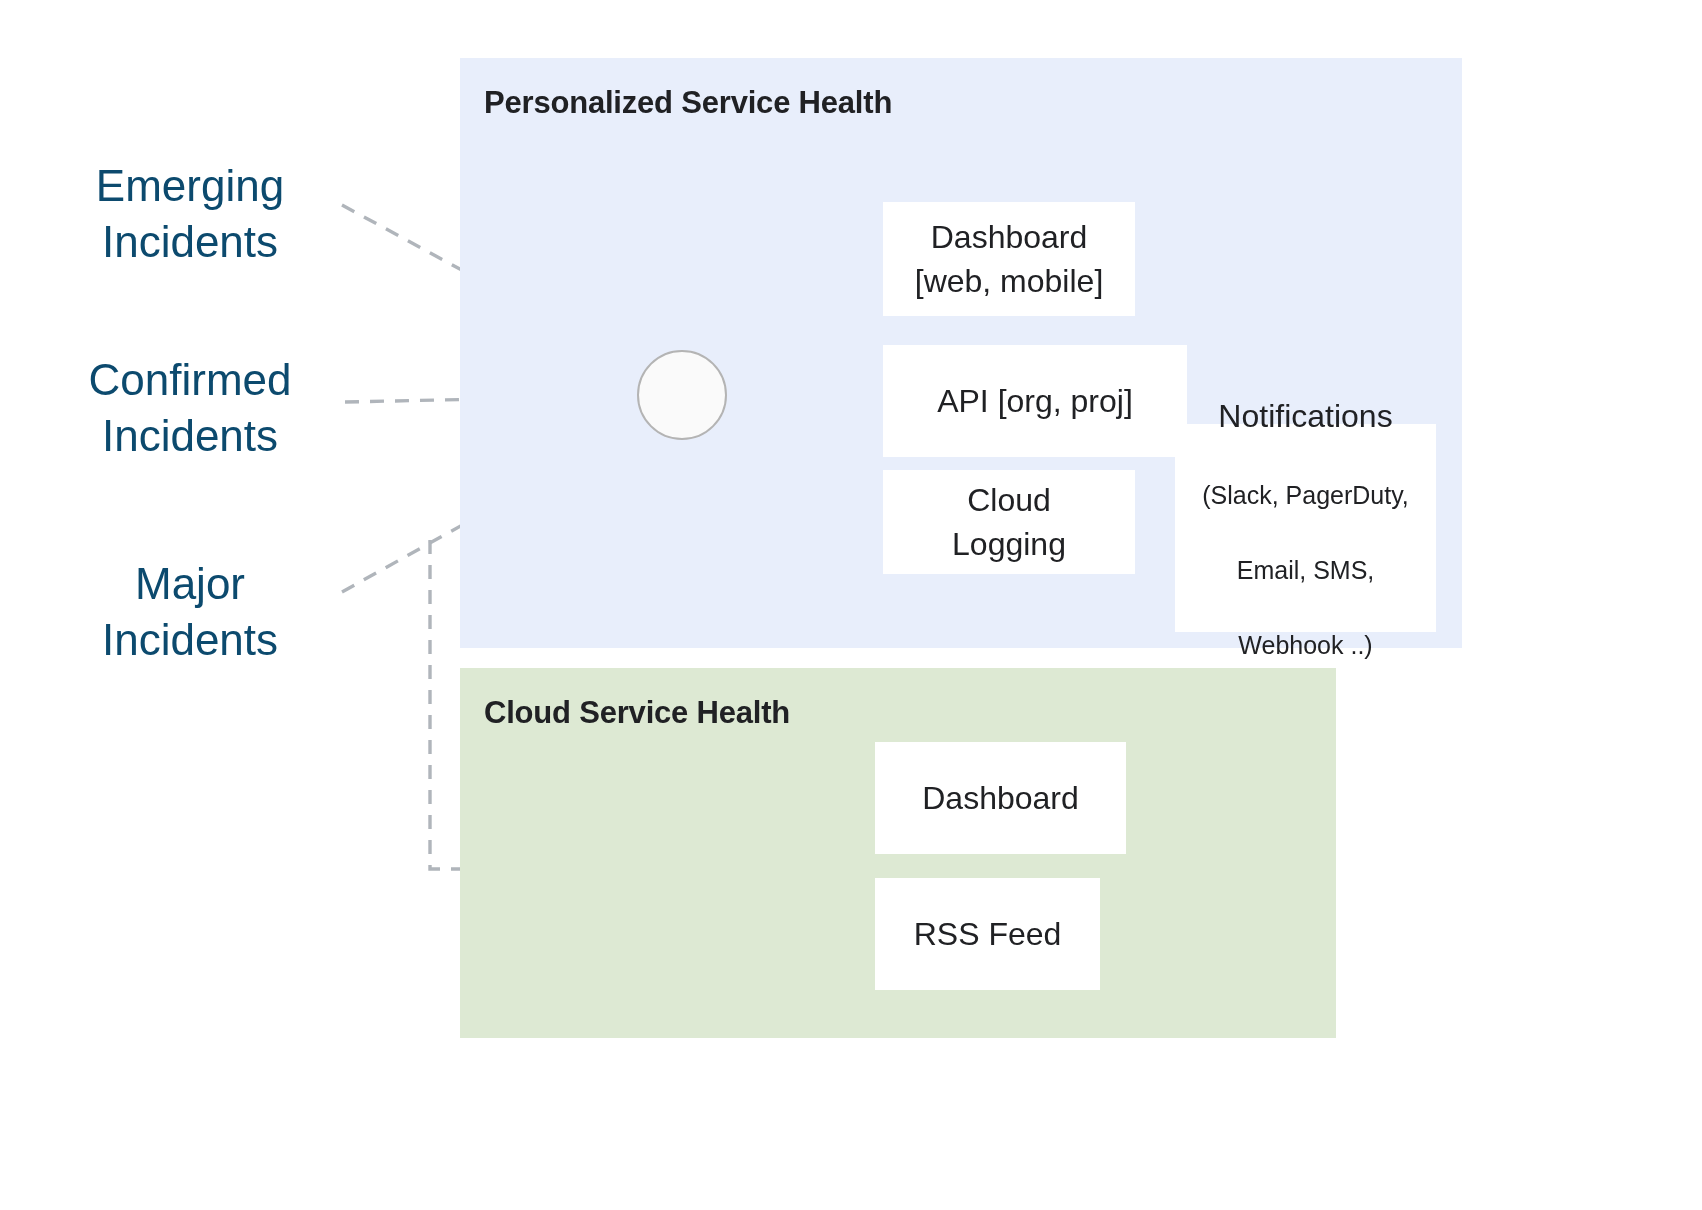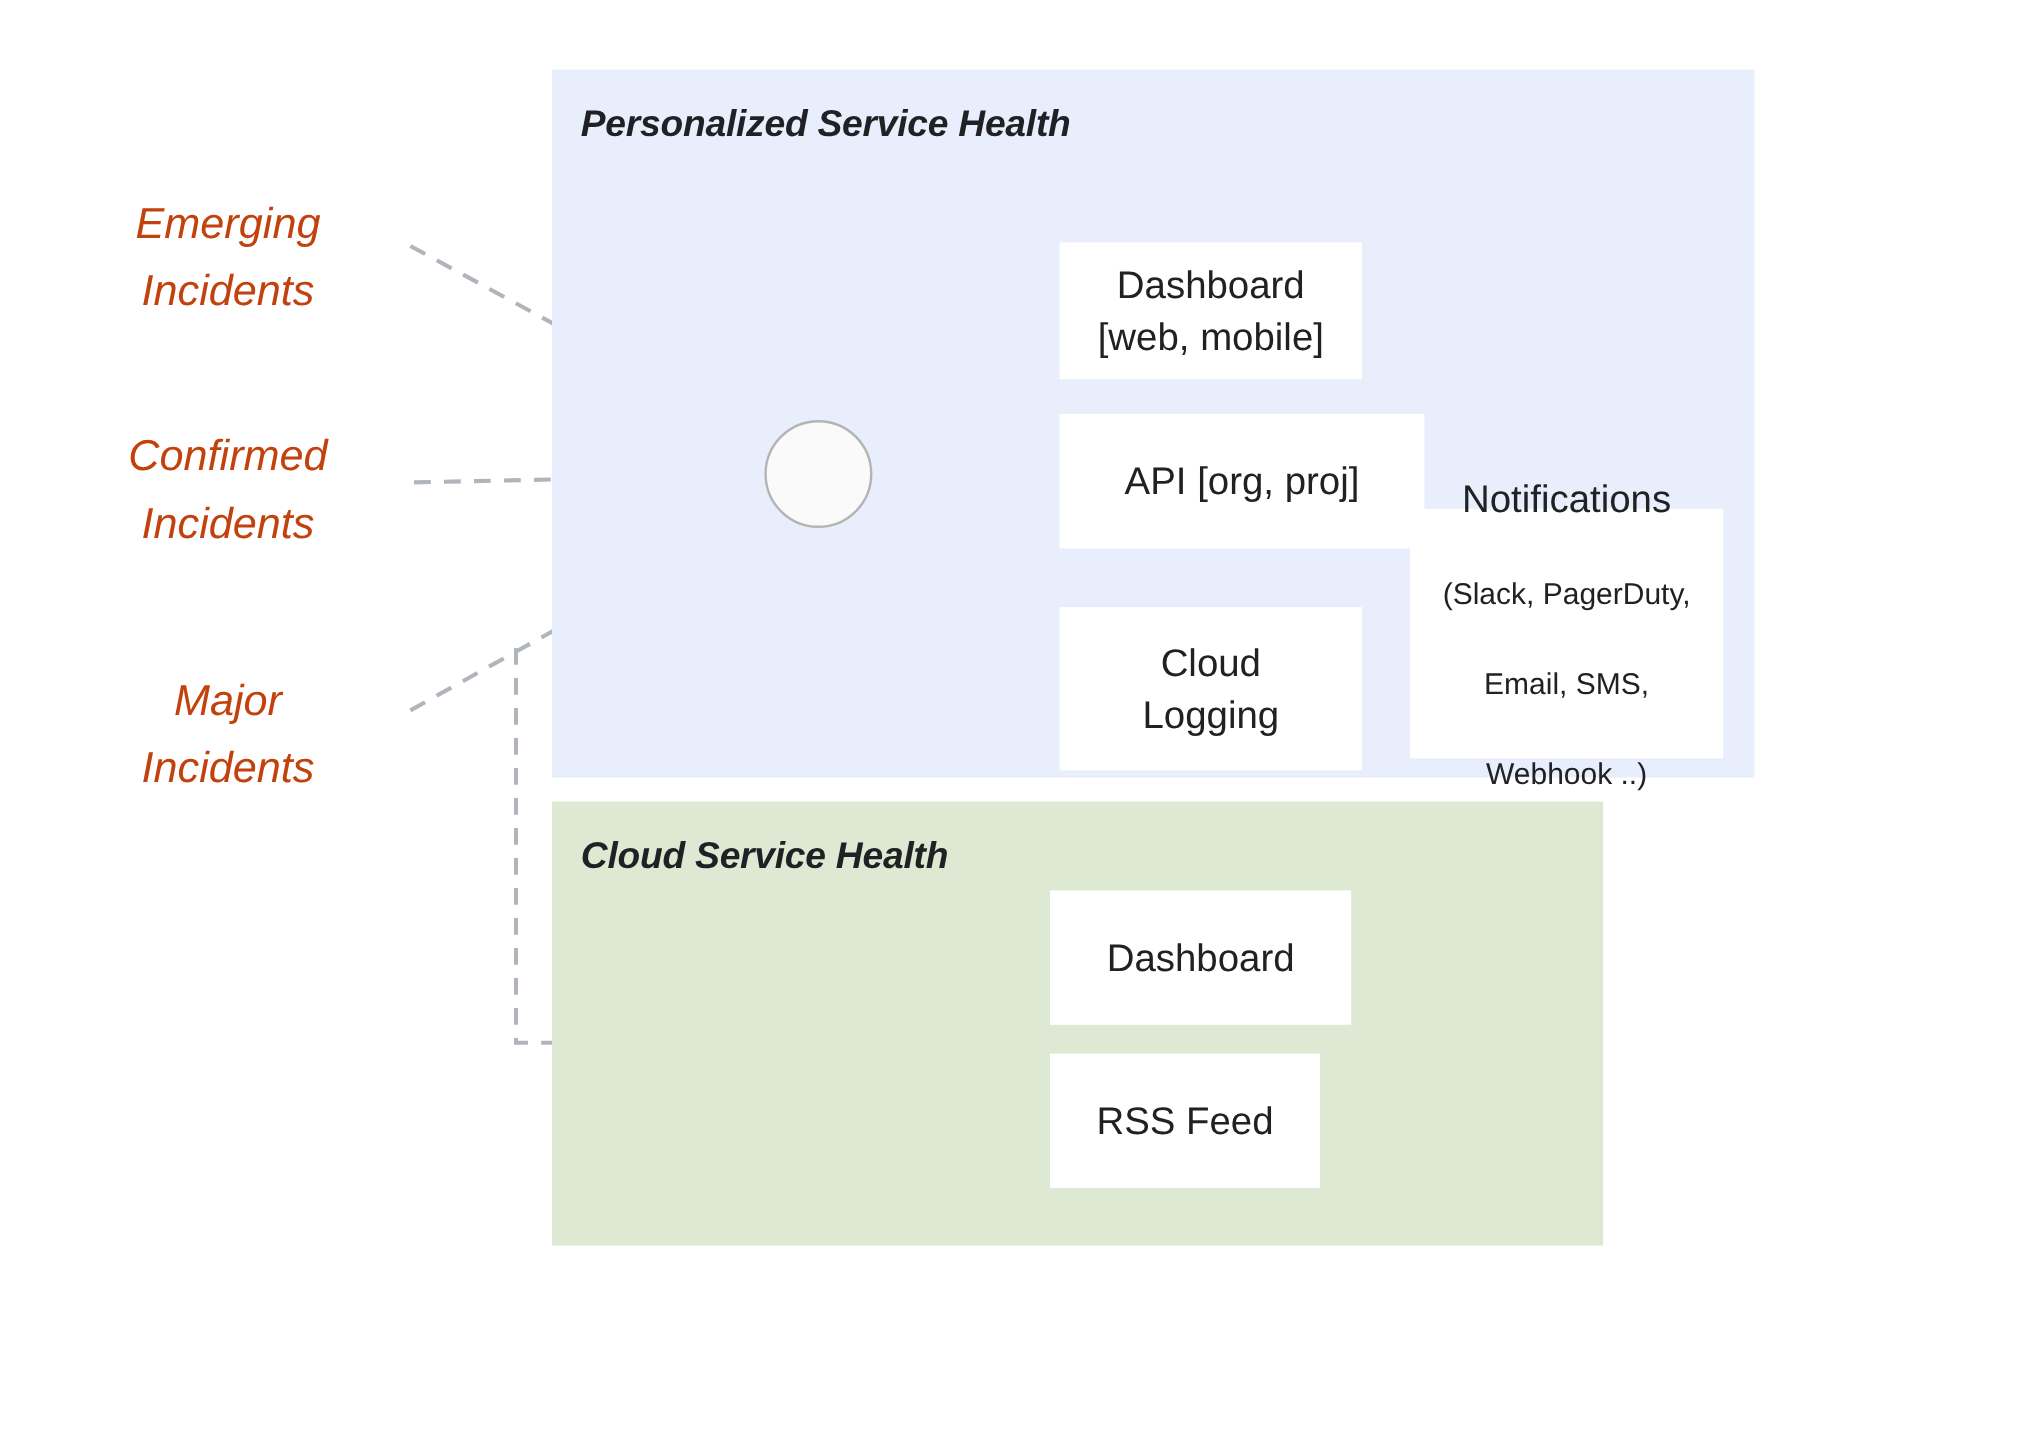--- a/index.html
+++ b/index.html
@@ -23,21 +23,20 @@
     top: 0;
     width: 1702px;
     height: 1210px;
     pointer-events: none;
   }
 
   
   .panel {
     position: absolute;
     box-sizing: border-box;
-    font-style: italic;
   }
   #panel-personalized {
     left: 460px;
     top: 58px;
     width: 1002px;
     height: 590px;
     background: #e8eefb;
   }
   #panel-cloud {
     left: 460px;
@@ -54,25 +53,24 @@
     font-weight: bold;
     color: #202124;
     letter-spacing: -0.2px;
     white-space: nowrap;
   }
 
   
   .incident-label {
     position: absolute;
     text-align: center;
-    font-size: 36px;
+    font-size: 44px;
     line-height: 56px;
-    color: #c2410c;
+    color: #0c4a6e;
     font-weight: 400;
-    font-style: italic;
   }
   #label-emerging { left: 40px; top: 158px; width: 300px; }
   #label-confirmed { left: 40px; top: 352px; width: 300px; }
   #label-major { left: 40px; top: 532px; width: 300px; margin-top: 24px; }
 
   
   #hub-node {
     position: absolute;
     left: 637px;
     top: 350px;
@@ -104,21 +102,21 @@
     font-size: 32px;
     line-height: 44px;
   }
   .node-sub {
     font-size: 25px;
     line-height: 35px;
   }
 
   #box-dashboard-web   { left: 883px; top: 202px; width: 252px; height: 114px; }
   #box-api             { left: 883px; top: 345px; width: 304px; height: 112px; }
-  #box-cloud-logging   { left: 883px; top: 470px; width: 252px; height: 136px; margin-top: 36px; }
+  #box-cloud-logging   { left: 883px; top: 470px; width: 252px; height: 104px; }
   #box-notifications   { left: 1175px; top: 424px; width: 261px; height: 208px; gap: 40px; }
   #box-csh-dashboard   { left: 875px; top: 742px; width: 251px; height: 112px; }
   #box-rss-feed        { left: 875px; top: 878px; width: 225px; height: 112px; }
 </style>
 </head>
 <body>
 
 <div id="canvas">
 
   <svg id="edges" viewBox="0 0 1702 1210" xmlns="http://www.w3.org/2000/svg">

